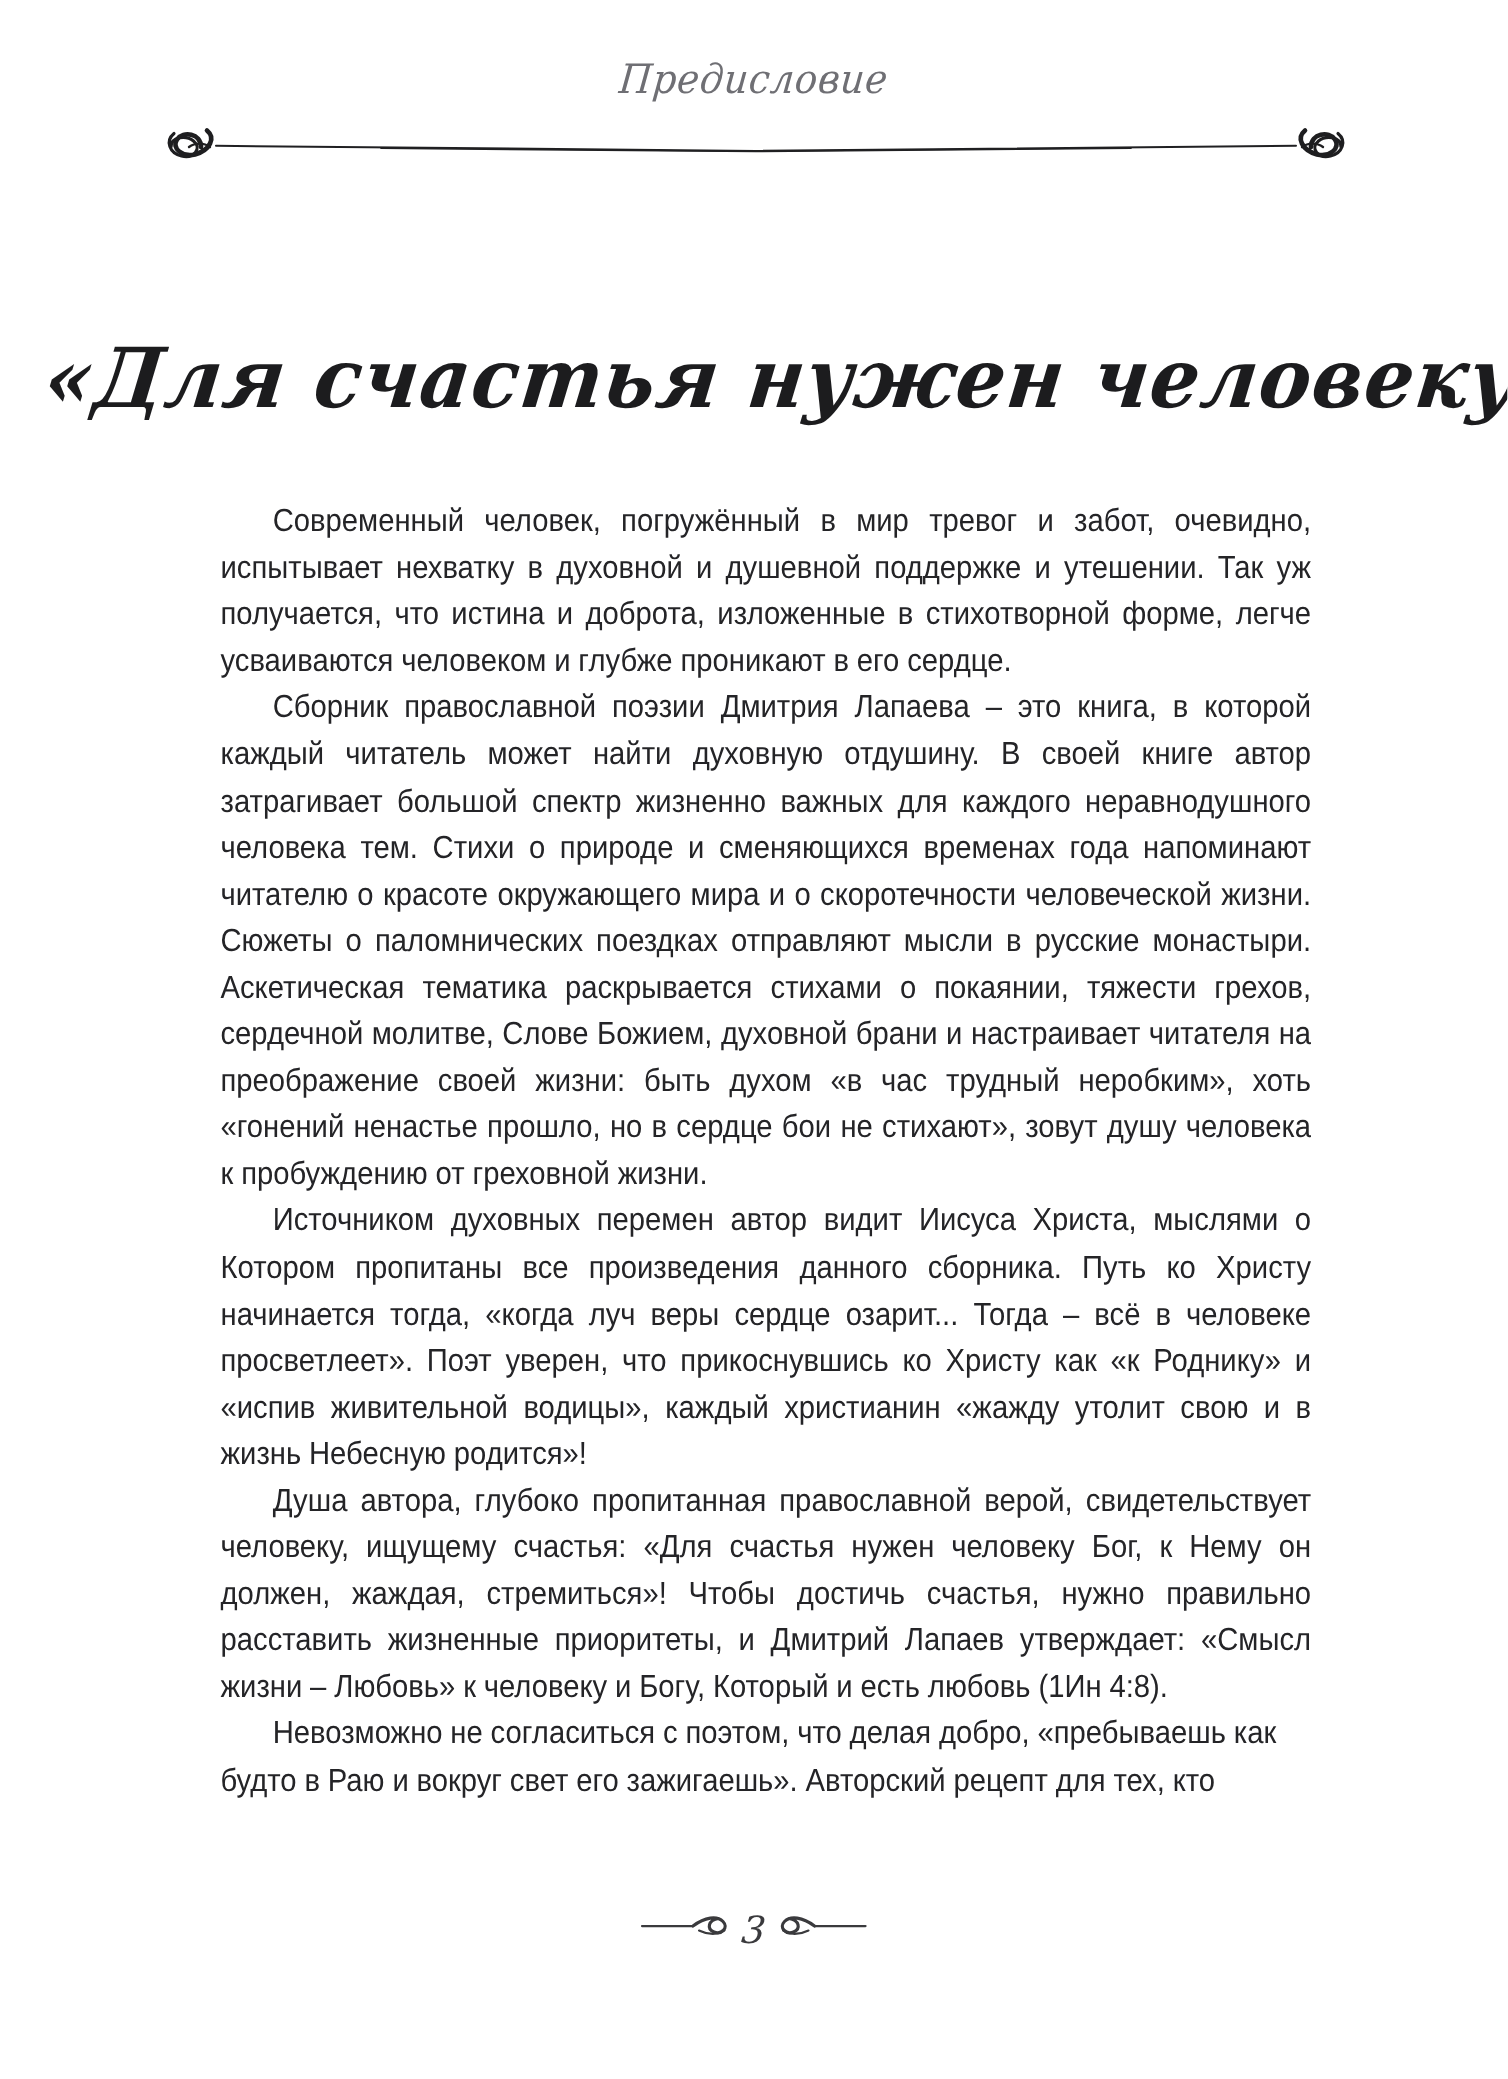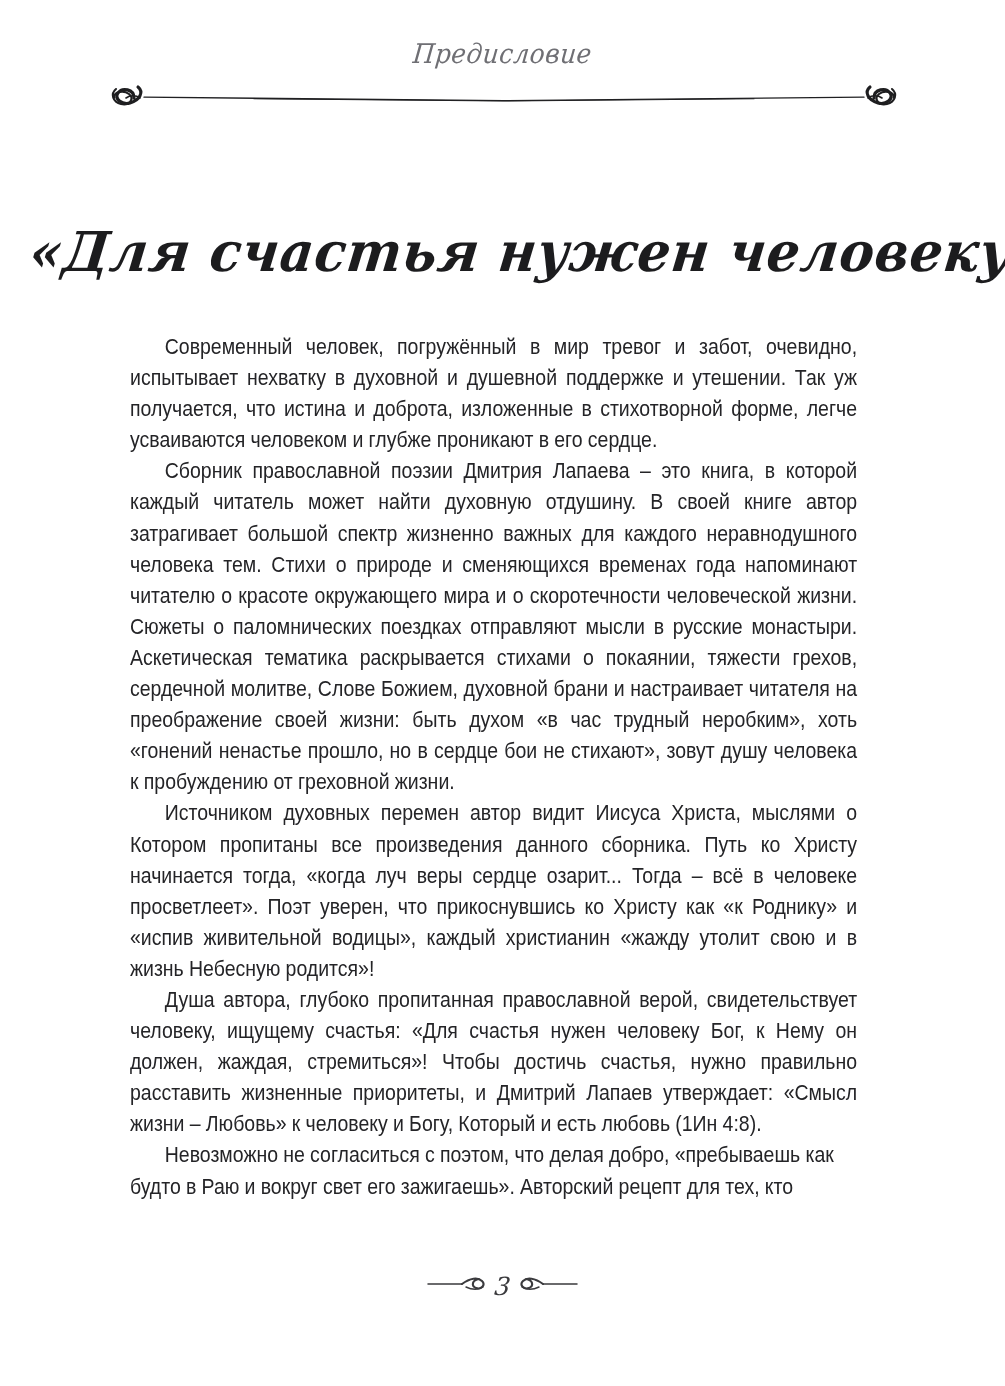--- a/index.html
+++ b/index.html
@@ -56,21 +56,21 @@
     letter-spacing: 1px;
     color: #1c1c1e;
     transform: scaleX(0.94) skewX(-7deg);
     transform-origin: center center;
     white-space: nowrap;
   }
 
   
   .body-text {
     position: absolute;
-    left: 130px;
+    left: 147px;
     top: 332px;
     width: 727px;
   }
   .body-text p {
     margin: 0;
     text-indent: 38px;
     text-align: justify;
     font-family: "Liberation Sans", sans-serif;
     font-size: 21.3px;
     line-height: 31.1px;

